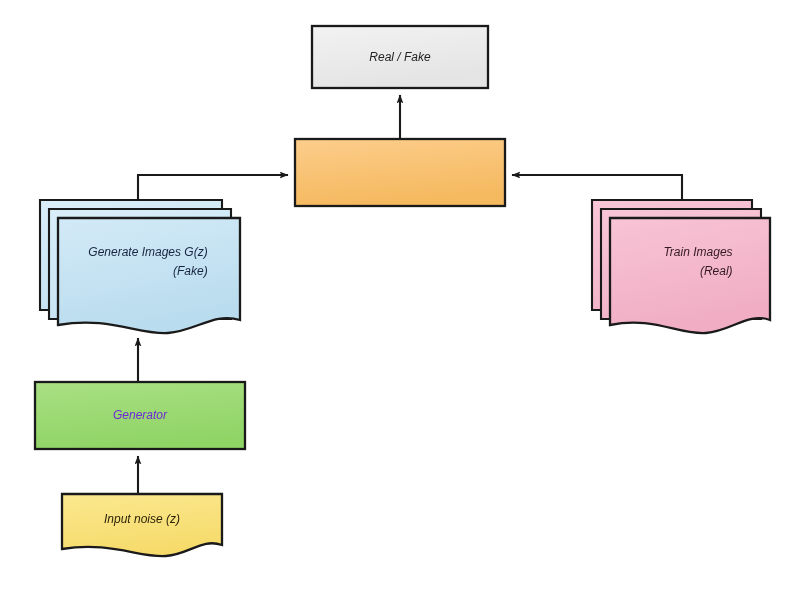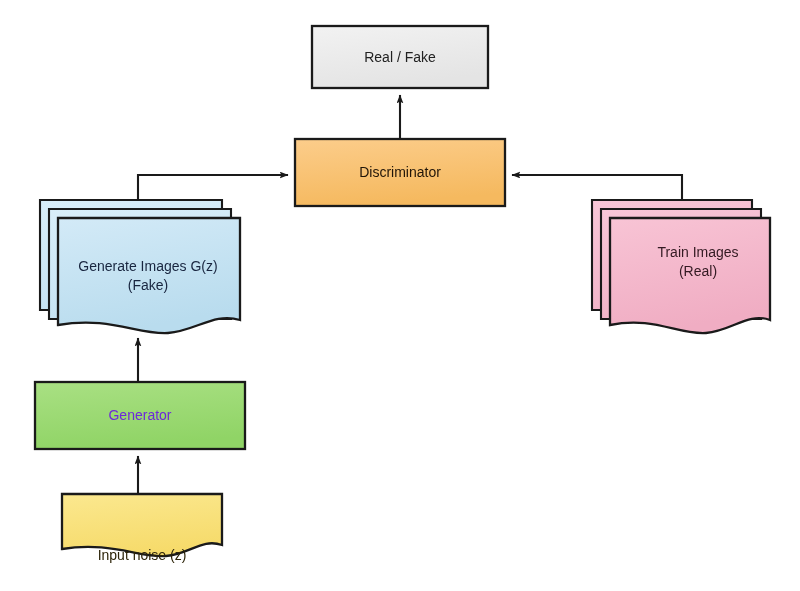--- a/index.html
+++ b/index.html
@@ -20,33 +20,34 @@
     left: 0;
     top: 0;
     width: 800px;
     height: 591px;
   }
   .node-label {
     position: absolute;
     display: flex;
     align-items: center;
     justify-content: center;
-    text-align: center;
+    text-align: right;
     color: #18253f;
-    font-size: 14px;
+    font-size: 12px;
     line-height: 19px;
     white-space: pre-line;
     pointer-events: none;
+    font-style: italic;
   }
   .label-realfake { left: 312px; top: 26px; width: 176px; height: 62px; color: #222222; }
   .label-discriminator { left: 295px; top: 139px; width: 210px; height: 67px; color: #201508; }
-  .label-fake { left: 57px; top: 240px; width: 182px; height: 72px; }
+  .label-fake { left: 57px; top: 226px; width: 182px; height: 72px; }
   .label-real { left: 602px; top: 226px; width: 192px; height: 72px; color: #331a22; }
   .label-generator { left: 35px; top: 382px; width: 210px; height: 67px; color: #6d28d9; }
-  .label-noise { left: 62px; top: 497px; width: 160px; height: 44px; color: #2d2409; margin-top: 36px; }
+  .label-noise { left: 62px; top: 497px; width: 160px; height: 44px; color: #2d2409; }
 </style>
 </head>
 <body>
 
 <div id="canvas">
 
   <svg id="diagram-svg" viewBox="0 0 800 591">
     <defs>
       <marker id="arrowhead" markerWidth="10" markerHeight="10" refX="8.4" refY="3.4" orient="auto" markerUnits="userSpaceOnUse">
         <path d="M0,0 L9,3.4 L0,6.8 L1.8,3.4 Z" fill="#1a1a1a"></path>
@@ -135,21 +136,20 @@
 
     <g>
       <path d="M62,494 L222,494 L222,545
                C 202,538 190,554 166,556
                C 140,558 110,541 62,549 Z" fill="url(#gradYellow)" stroke="#1a1a1a" stroke-width="2.3"></path>
     </g>
   </svg>
 
   <div class="node-label label-realfake">Real / Fake</div>
 
-  <div class="node-label label-discriminator">Discriminator</div>
 
   <div class="node-label label-fake">Generate Images G(z)
 (Fake)</div>
 
   <div class="node-label label-real">Train Images
 (Real)</div>
 
   <div class="node-label label-generator">Generator</div>
 
   <div class="node-label label-noise">Input noise (z)</div>

